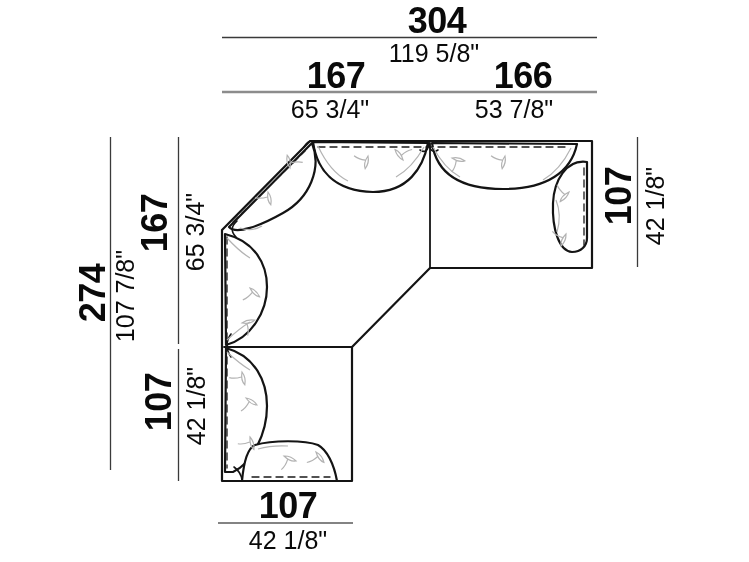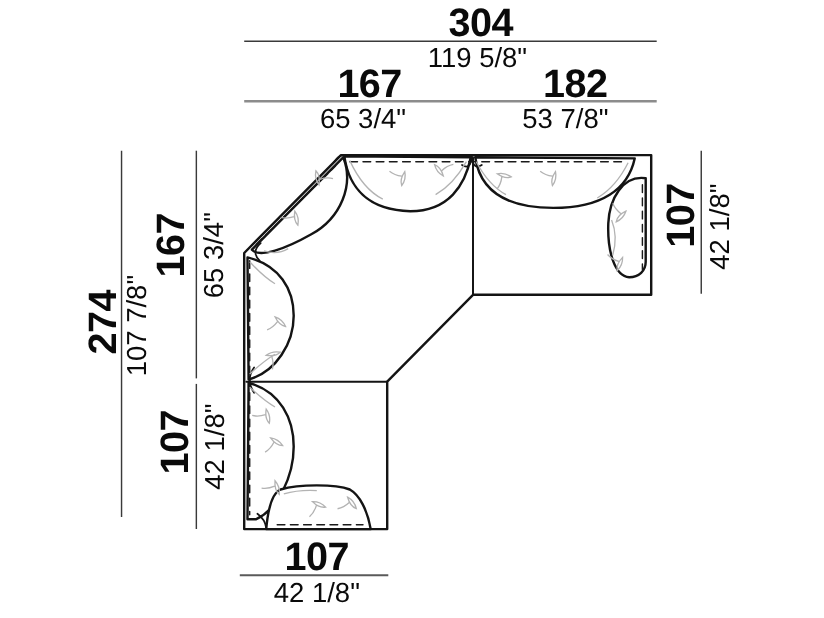--- a/index.html
+++ b/index.html
@@ -101,21 +101,21 @@
       <use href="#wr" transform="translate(569,192) rotate(100)"></use>
       <use href="#wr" transform="translate(566,234) rotate(80)"></use>
       <use href="#wr" transform="translate(284,456) rotate(-10)"></use>
       <use href="#wr" transform="translate(316,452) rotate(20)"></use>
     </g>
   </svg>
 
   <div class="dim-label dim-cm" style="left:437px;top:21px;">304</div>
   <div class="dim-label dim-in" style="left:434px;top:53px;">119 5/8"</div>
   <div class="dim-label dim-cm" style="left:336px;top:76px;">167</div>
-  <div class="dim-label dim-cm" style="left:523px;top:76px;">182</div>
+  <div class="dim-label dim-cm" style="left:523px;top:76px;">166</div>
   <div class="dim-label dim-in" style="left:330px;top:109px;">65 3/4"</div>
   <div class="dim-label dim-in" style="left:514px;top:109px;">53 7/8"</div>
 
   <div class="dim-label dim-cm rot" style="left:93px;top:293px;">274</div>
   <div class="dim-label dim-in rot" style="left:125px;top:296px;">107 7/8"</div>
   <div class="dim-label dim-cm rot" style="left:155px;top:223px;">167</div>
   <div class="dim-label dim-in rot" style="left:195px;top:232px;">65 3/4"</div>
   <div class="dim-label dim-cm rot" style="left:159px;top:402px;">107</div>
   <div class="dim-label dim-in rot" style="left:196px;top:406px;">42 1/8"</div>
 

